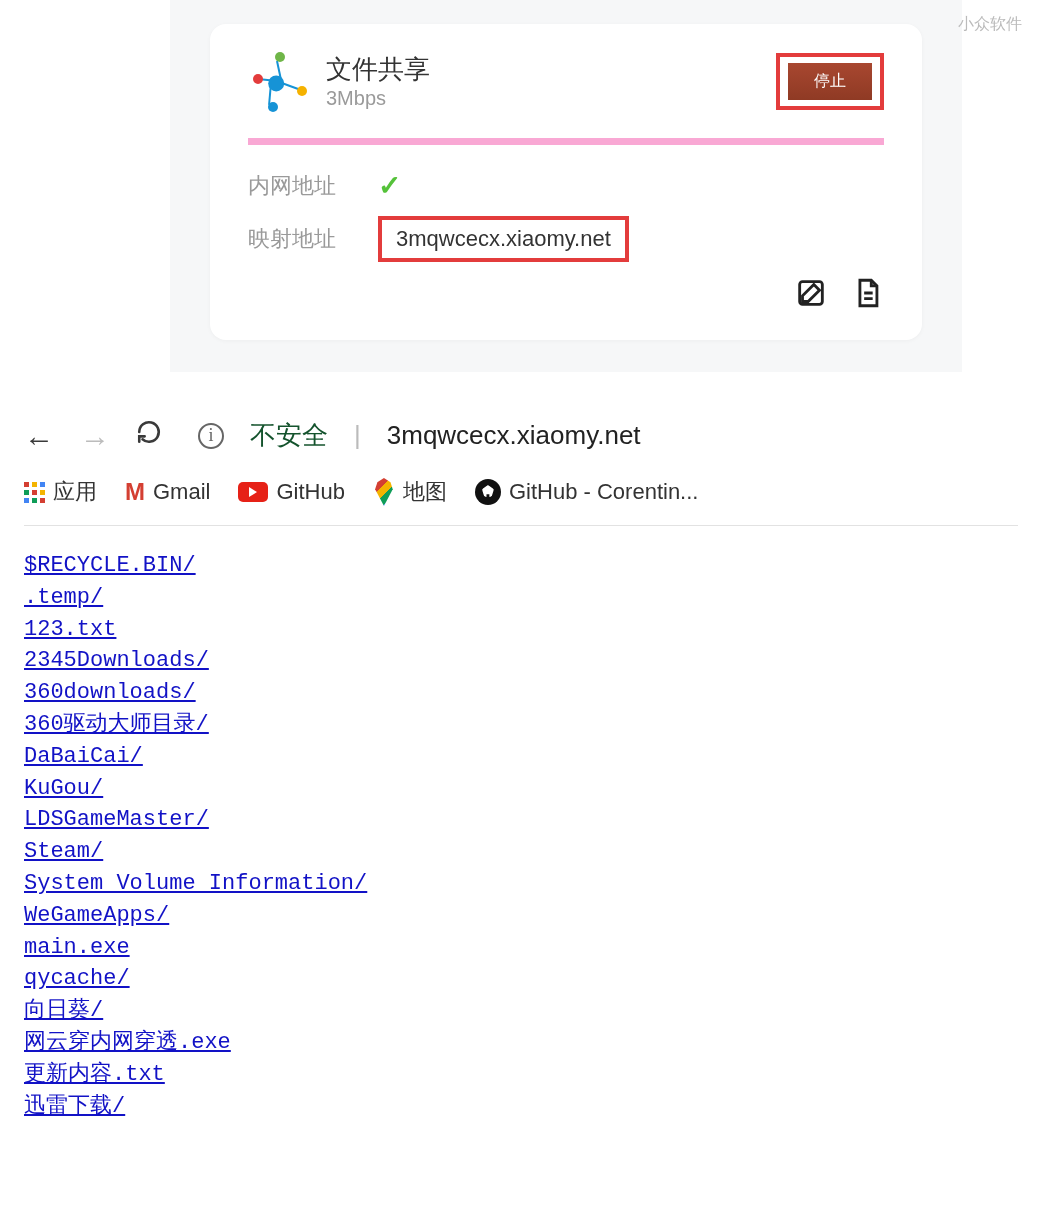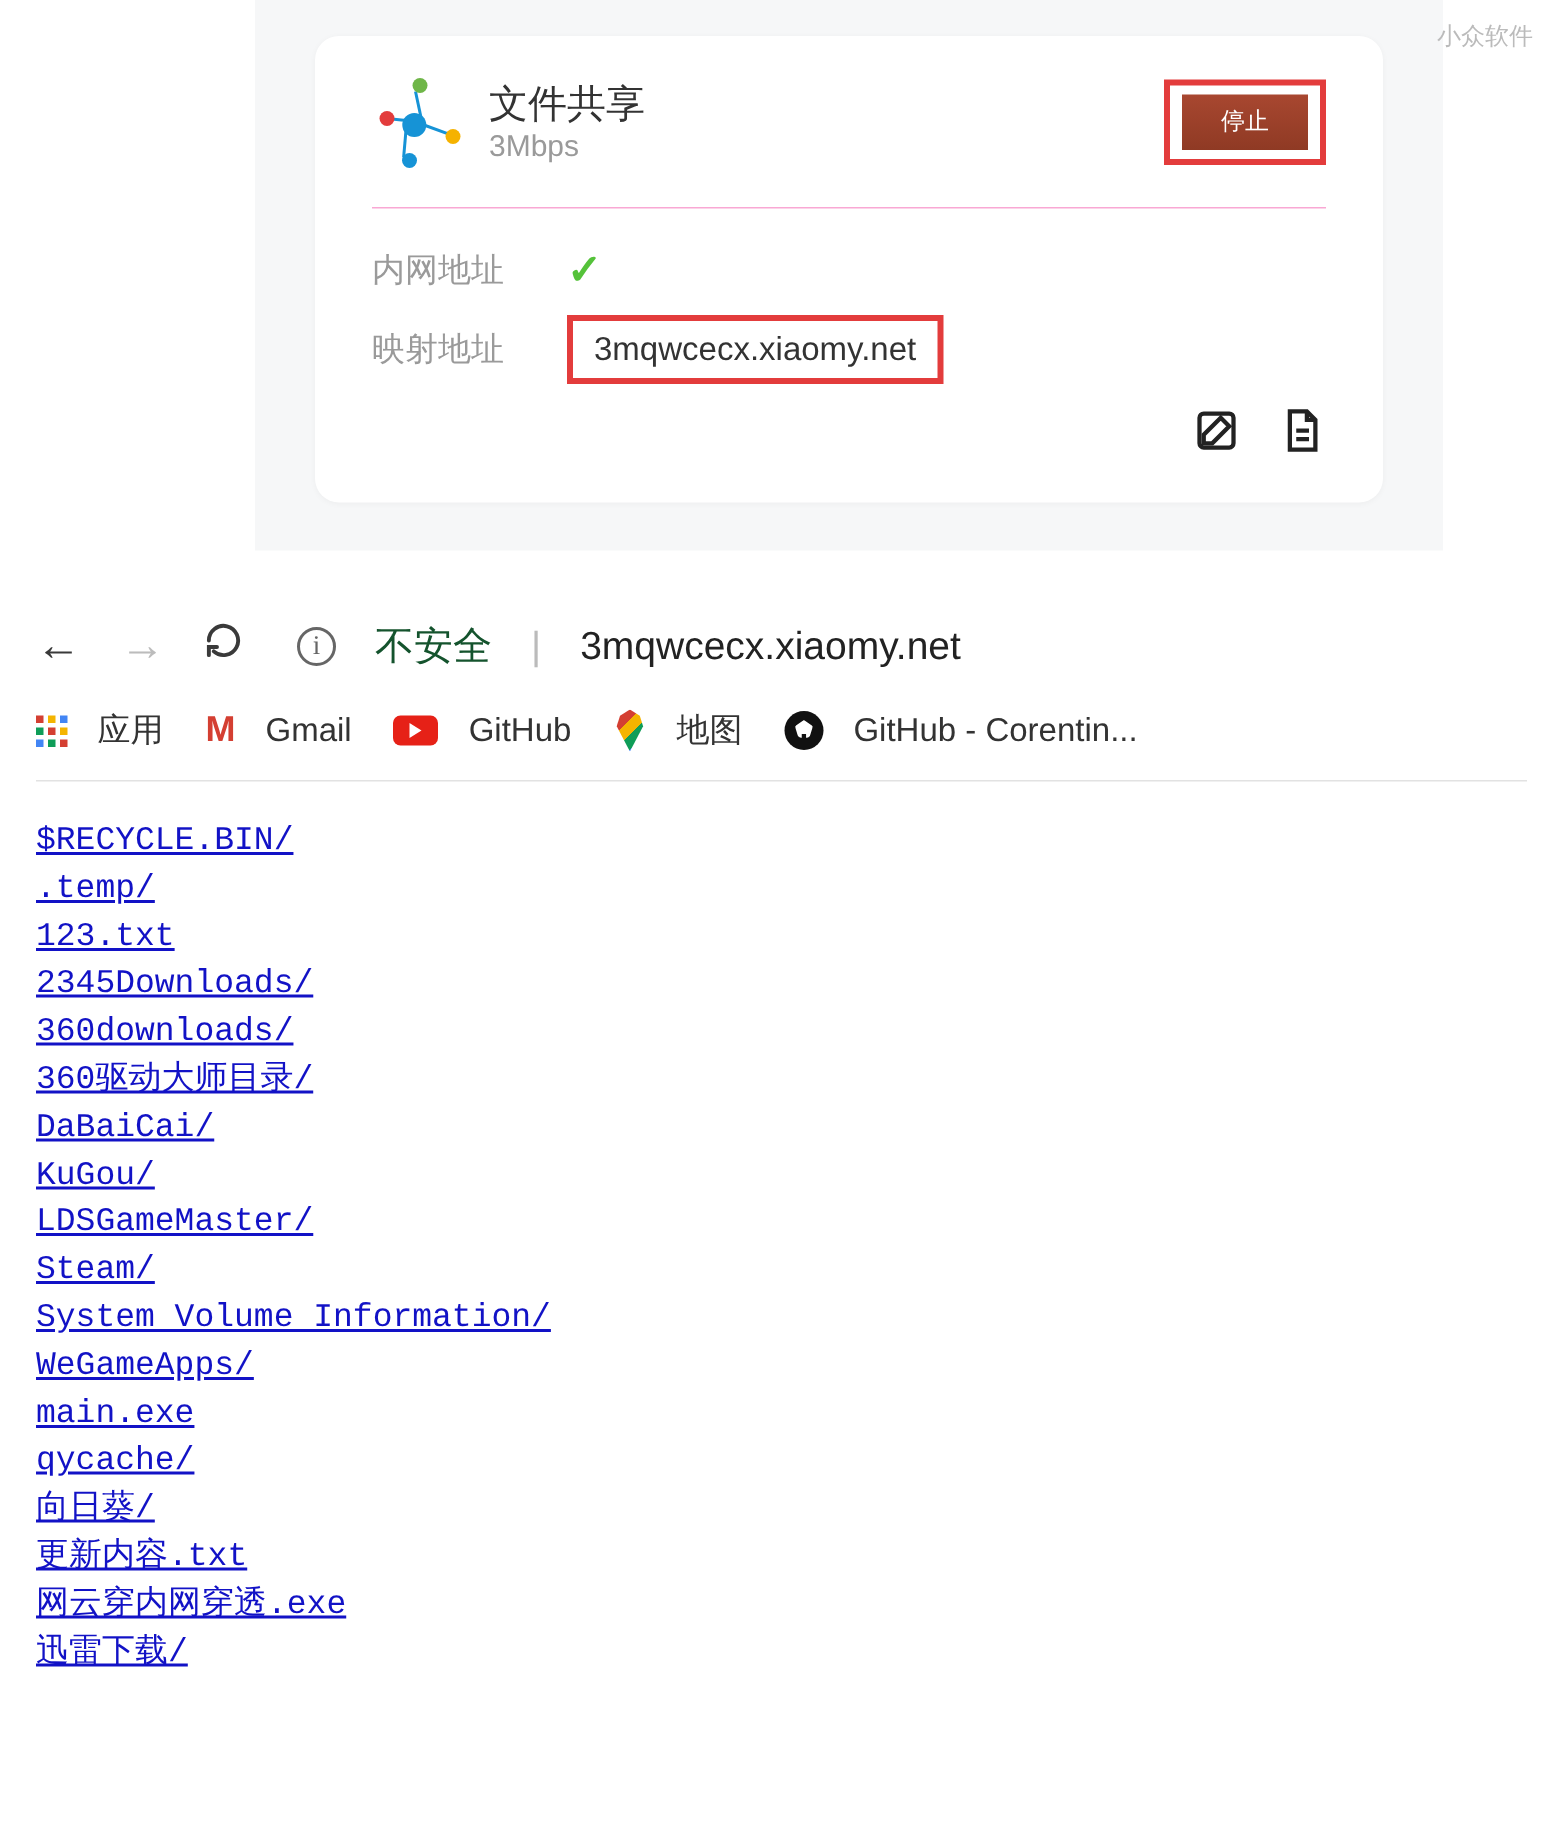--- a/index.html
+++ b/index.html
@@ -27,21 +27,21 @@
     background: #ffffff;
     border-radius: 16px;
     margin: 0 40px;
     padding: 28px 38px 26px 38px;
     box-shadow: 0 1px 4px rgba(0,0,0,0.04);
   }
   .card-header {
     display: flex;
     align-items: center;
     padding-bottom: 28px;
-    border-bottom: 1px solid #f9a8d4;
+    border-bottom: 7px solid #f9a8d4;
     margin-bottom: 24px;
   }
   .share-logo {
     width: 58px;
     height: 58px;
     position: relative;
     flex: 0 0 58px;
     margin-right: 20px;
   }
   .share-logo .hub {
@@ -137,21 +137,21 @@
 
   .bookmarks-row {
     display:flex;
     align-items:center;
     gap:28px;
     font-size:22px;
     color:#333;
     padding: 6px 0 18px 0;
     border-bottom:1px solid #e2e2e2;
   }
-  .bm-item { display:flex; align-items:center; gap:20px; cursor:pointer; }
+  .bm-item { display:flex; align-items:center; gap:8px; cursor:pointer; }
   .apps-icon {
     display:grid;
     grid-template-columns:repeat(3,5px);
     grid-template-rows:repeat(3,5px);
     gap:3px;
   }
   .apps-icon span { width:5px;height:5px;display:block; }
   .ai-r{background:#d43f32}.ai-y{background:#f4b400}.ai-g{background:#0f9d58}.ai-b{background:#4285f4}
   .gmail-m { color:#d43f32; font-weight:bold; font-size:24px; }
   .yt-box { width:30px;height:20px;background:#e62117;border-radius:5px;position:relative; }
@@ -293,17 +293,17 @@
       <div><a href="#">360驱动大师目录/</a></div>
       <div><a href="#">DaBaiCai/</a></div>
       <div><a href="#">KuGou/</a></div>
       <div><a href="#">LDSGameMaster/</a></div>
       <div><a href="#">Steam/</a></div>
       <div><a href="#">System Volume Information/</a></div>
       <div><a href="#">WeGameApps/</a></div>
       <div><a href="#">main.exe</a></div>
       <div><a href="#">qycache/</a></div>
       <div><a href="#">向日葵/</a></div>
+      <div><a href="#">网云穿内网穿透.exe</a></div>
       <div><a href="#">更新内容.txt</a></div>
-      <div><a href="#">网云穿内网穿透.exe</a></div>
       <div><a href="#">迅雷下载/</a></div>
     </div>
 </div>
 
 </body></html>

